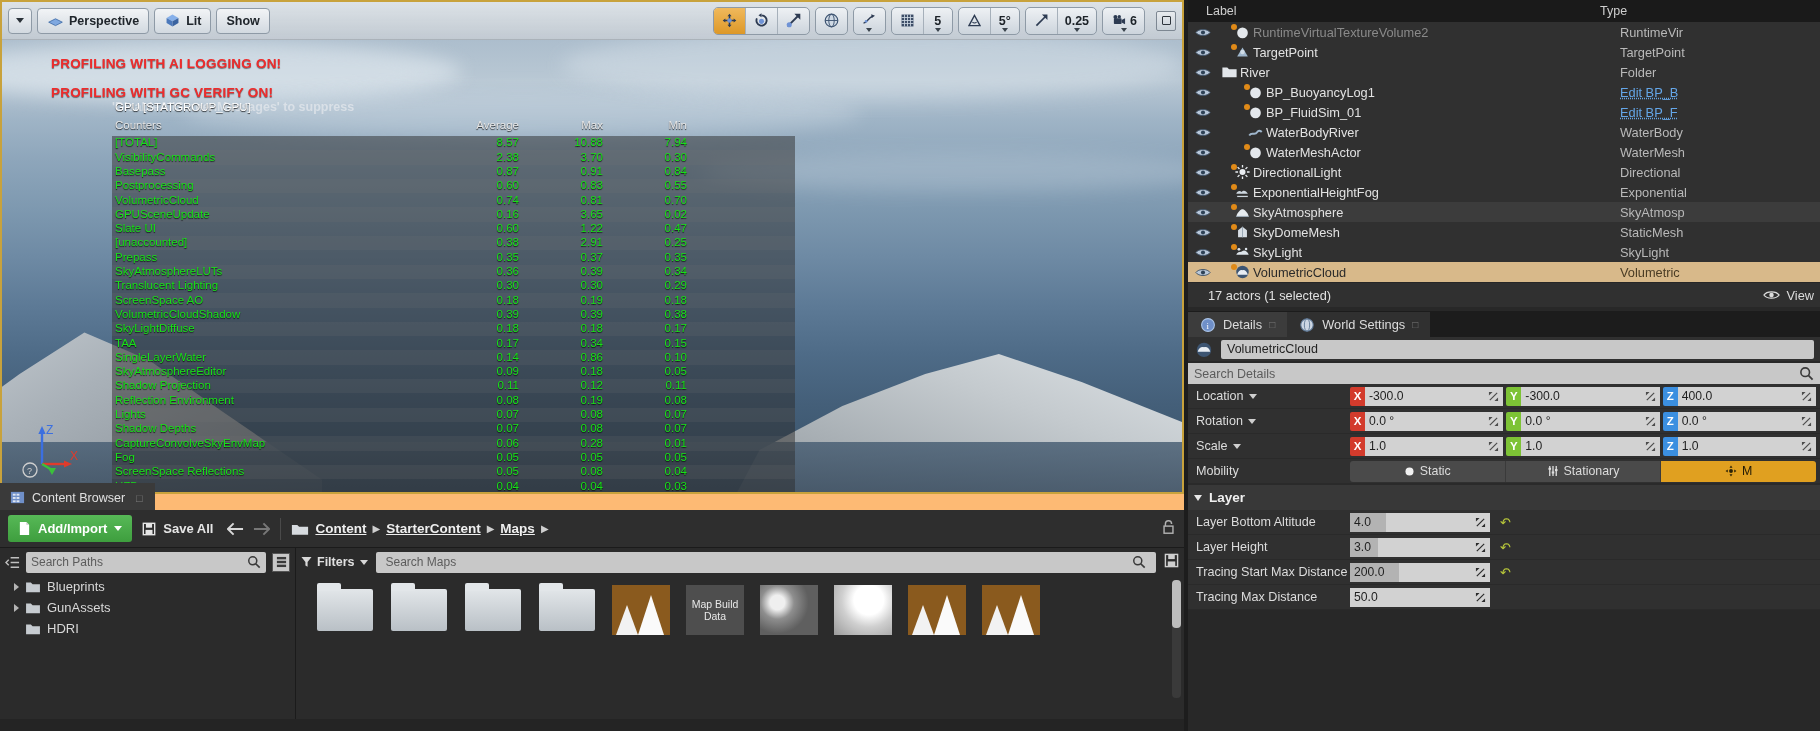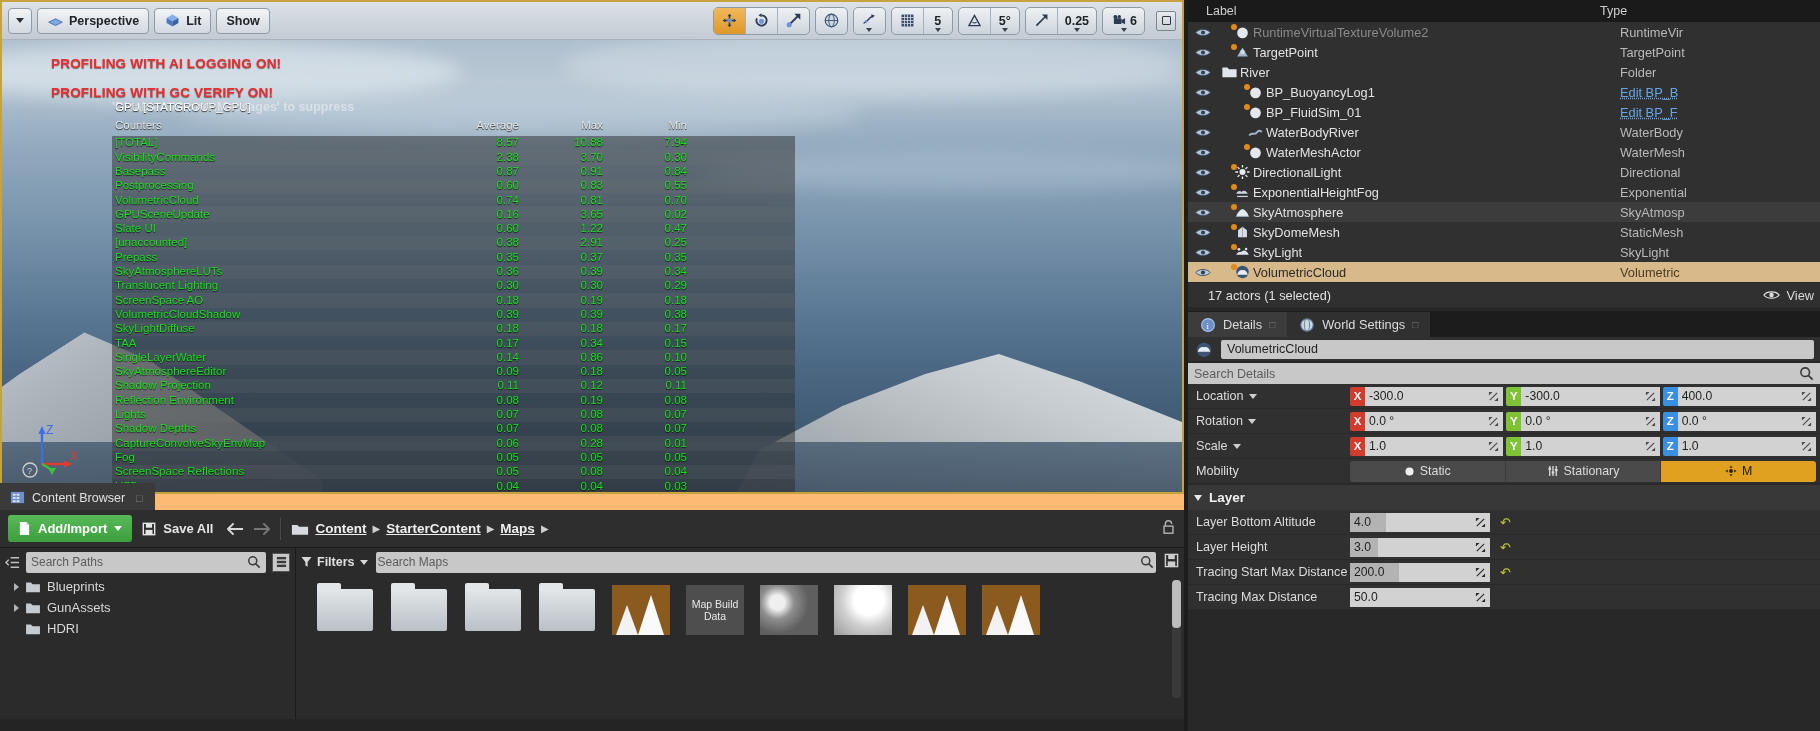--- a/index.html
+++ b/index.html
@@ -173,21 +173,21 @@
   .mini-sq { width: 18px; height: 19px; border: 1px solid #555; background: #c8c8c8; display:flex;align-items:center;justify-content:center; }
   .tree { padding-left: 8px; }
   .tnode { display: flex; align-items: center; gap: 6px; height: 21px; color: #d8d8d8; font-size: 13px; }
   .tarrow { width: 0;height:0;border-top:4px solid transparent;border-bottom:4px solid transparent;border-left:5px solid #b4b4b4; margin-left:6px;}
   .tarrow.hidden { visibility: hidden; }
   .cb-right { flex: 1; background: #2b2b2b; position: relative; }
   .filterrow { height: 28px; display: flex; align-items: center; gap: 8px; padding: 3px 5px; }
   .filters { display: flex; align-items: center; gap: 5px; color: #e0e0e0; font-size: 12.5px; font-weight: bold; }
   .searchassets {
     flex: 1; height: 21px; background: #c8c8c8; border-radius: 2px; display:flex; align-items:center;
-    padding: 0 2px; color: #5c5c5c; font-size: 12px;
+    padding: 0 10px; color: #5c5c5c; font-size: 12px;
   }
   .assets { display: flex; gap: 12px; padding: 8px 0 0 18px; }
   .tile { width: 62px; }
   .thumb { width: 62px; height: 52px; display:flex;align-items:center;justify-content:center; }
   .folderthumb {
     width: 56px; height: 42px; background: linear-gradient(to bottom,#e2e6e9,#b9c0c6);
     border-radius: 2px; position: relative;
   }
   .folderthumb:before {
     content:''; position:absolute; top:-6px; left:0; width:24px;height:8px;

